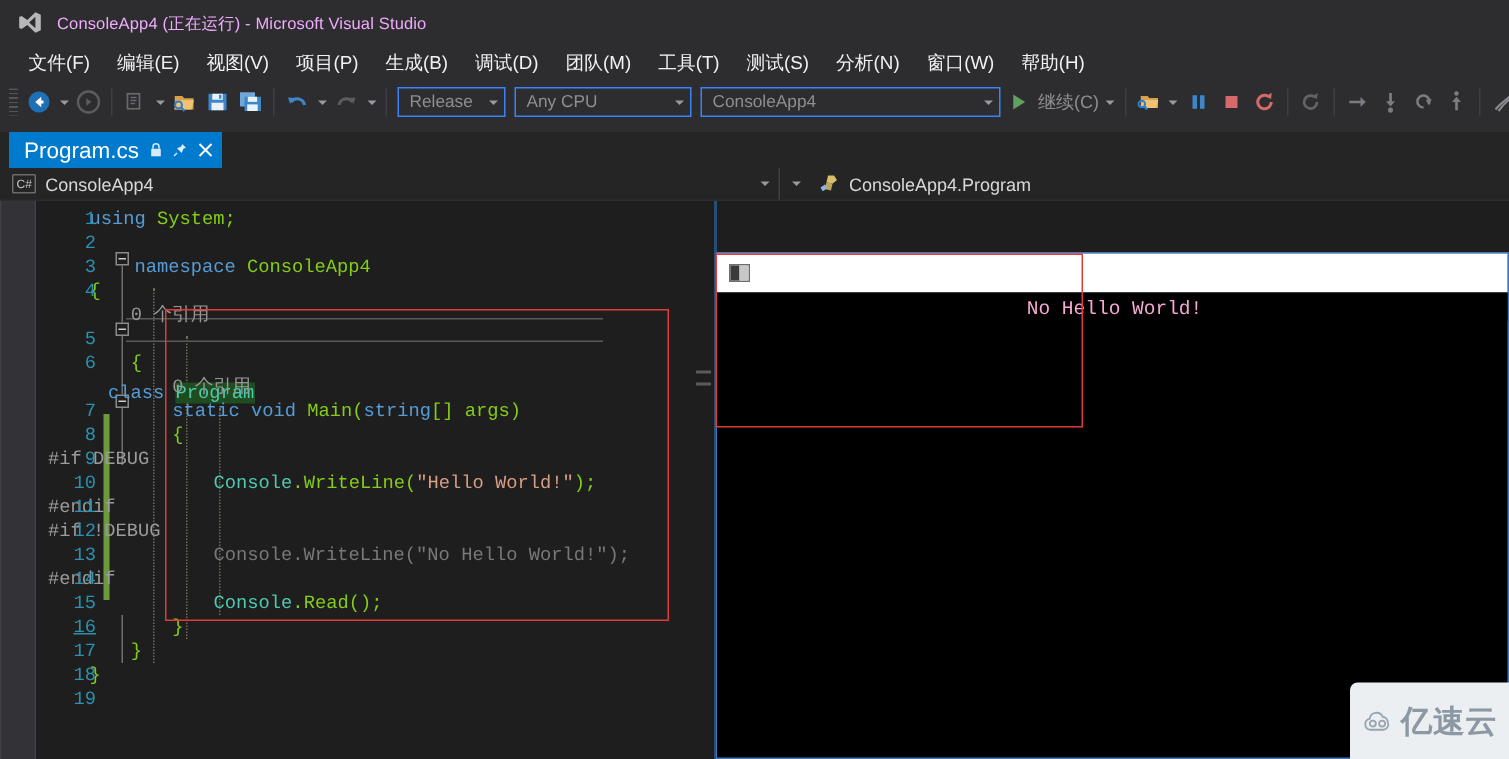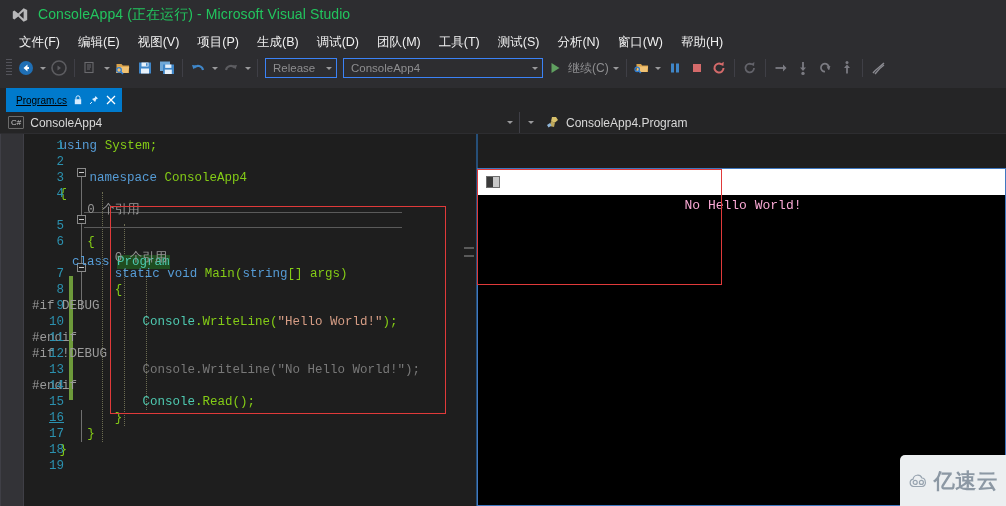--- a/index.html
+++ b/index.html
@@ -23,22 +23,22 @@
     display: flex; align-items: center;
   }
   .vs-logo {
     width: 16px; height: 16px;
     margin-left: 12px; margin-right: 10px;
     position: relative;
     flex: 0 0 auto;
   }
   .vs-logo svg { display: block; }
   .titlebar-text {
-    color: #22c55e;
-    font-size: 14px;
+    color: #f0abfc;
+    font-size: 11px;
     letter-spacing: 0.1px;
     white-space: nowrap;
   }
 
   
   .menubar {
     position: absolute; top: 30px; left: 0;
     width: 1006px; height: 24px;
     background: #2d2d30;
     display: flex; align-items: center;
@@ -120,24 +120,23 @@
   }
   .doc-tab {
     position: absolute; left: 6px; top: 0;
     height: 24px;
     background: #007acc;
     display: flex; align-items: center;
     padding: 0 6px 0 10px;
     gap: 7px;
   }
   .doc-tab .tab-title {
-    color: #000000;
-    font-size: 10px;
+    color: #ffffff;
+    font-size: 15px;
     white-space: nowrap;
-    text-decoration: underline;
   }
   .tab-ico { color: #d6ecff; font-size: 11px; line-height: 1; display: flex; align-items: center; }
 
   
   .navbar {
     position: absolute; top: 112px; left: 0;
     width: 1006px; height: 22px;
     background: #252526;
     display: flex; align-items: stretch;
     border-bottom: 1px solid #2d2d30;
@@ -421,20 +420,24 @@
       </svg>
     </div>
     <div class="tb-caret">
         <i class="caret-glyph"></i>
       </div>
 
     <div class="tb-sep"></div>
 
     <div class="tb-combo" style="width:72px">
       <span class="cb-label">Release</span>
+      <i class="caret-glyph"></i>
+    </div>
+    <div class="tb-combo" style="width:118px">
+      <span class="cb-label">Any CPU</span>
       <i class="caret-glyph"></i>
     </div>
     <div class="tb-combo" style="width:200px">
       <span class="cb-label">ConsoleApp4</span>
       <i class="caret-glyph"></i>
     </div>
 
     <div class="tb-btn" style="width:18px">
       <svg width="14" height="14" viewBox="0 0 14 14">
           <path d="M3.5 2 L11.5 7 L3.5 12 Z" fill="#60a060"></path>

